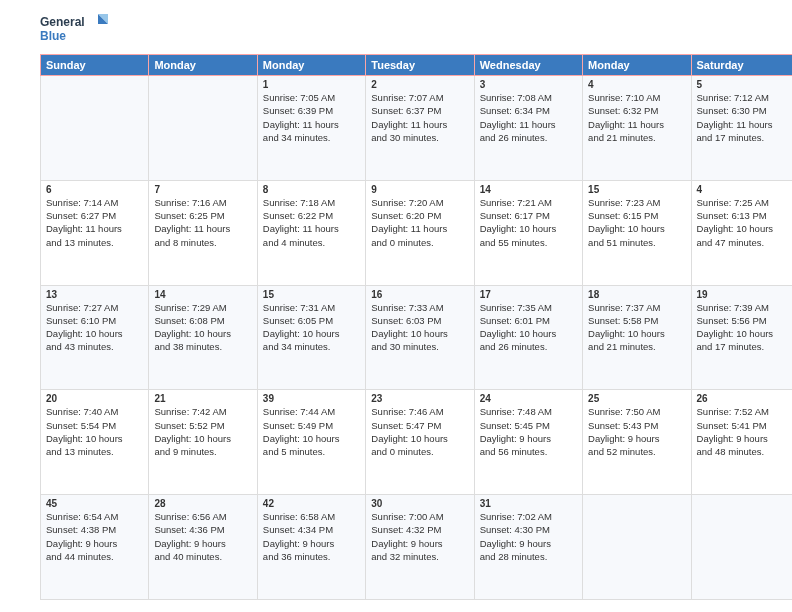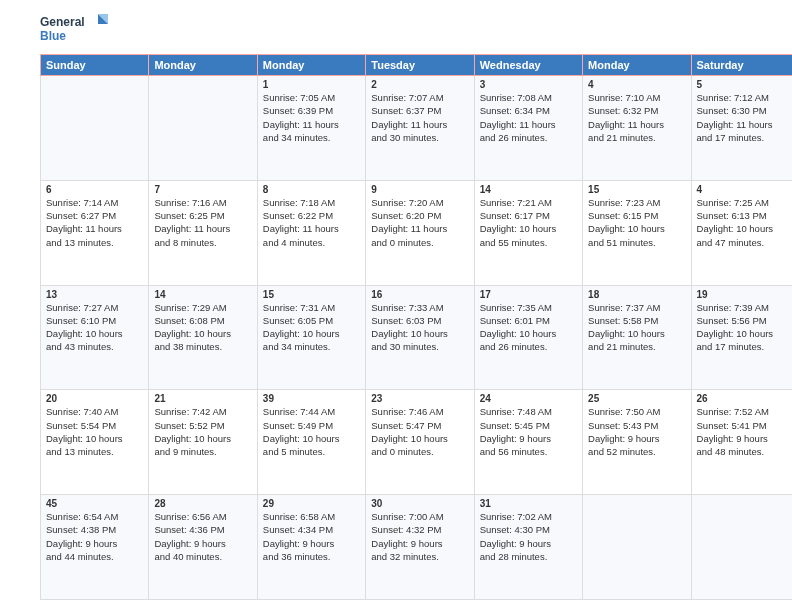--- a/index.html
+++ b/index.html
@@ -234,21 +234,21 @@
         <tr>
           <td>
             <div class="day-num">45</div>
             <div class="day-detail">Sunrise: 6:54 AM<br>Sunset: 4:38 PM<br>Daylight: 9 hours<br>and 44 minutes.</div>
           </td>
           <td>
             <div class="day-num">28</div>
             <div class="day-detail">Sunrise: 6:56 AM<br>Sunset: 4:36 PM<br>Daylight: 9 hours<br>and 40 minutes.</div>
           </td>
           <td>
-            <div class="day-num">29</div>
+            <div class="day-num">42</div>
             <div class="day-detail">Sunrise: 6:58 AM<br>Sunset: 4:34 PM<br>Daylight: 9 hours<br>and 36 minutes.</div>
           </td>
           <td>
             <div class="day-num">30</div>
             <div class="day-detail">Sunrise: 7:00 AM<br>Sunset: 4:32 PM<br>Daylight: 9 hours<br>and 32 minutes.</div>
           </td>
           <td>
             <div class="day-num">31</div>
             <div class="day-detail">Sunrise: 7:02 AM<br>Sunset: 4:30 PM<br>Daylight: 9 hours<br>and 28 minutes.</div>
           </td>

